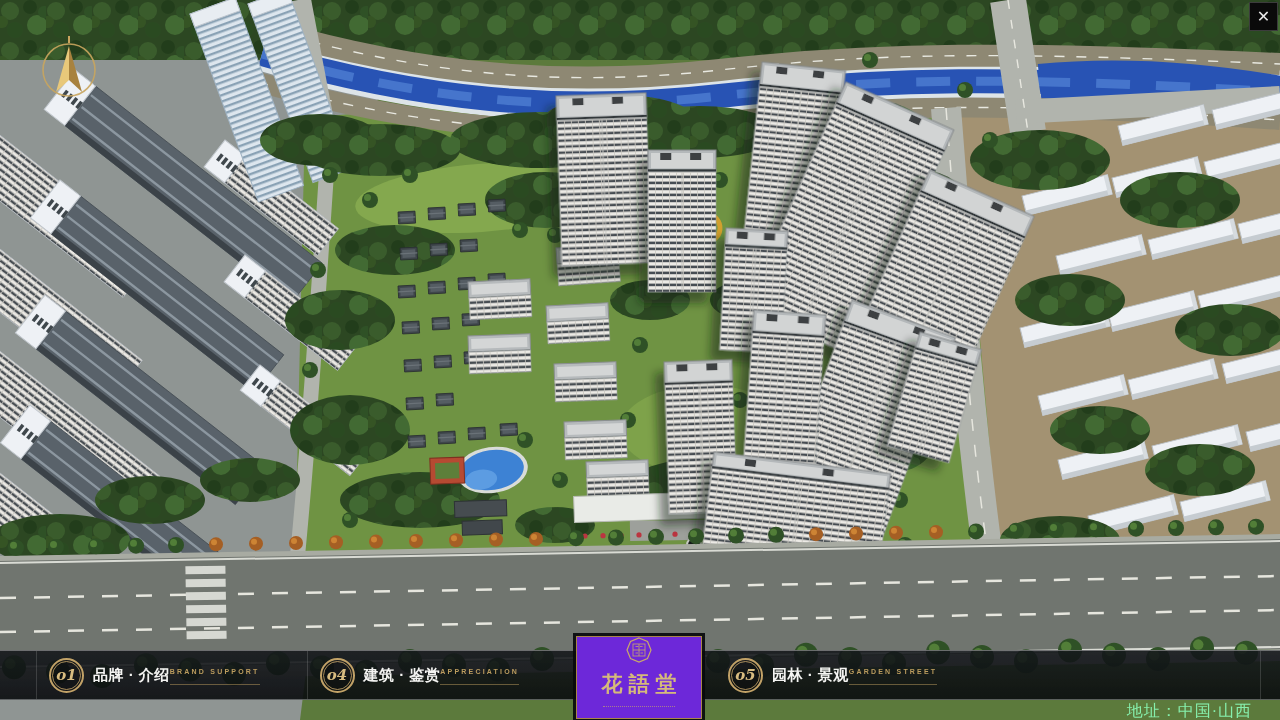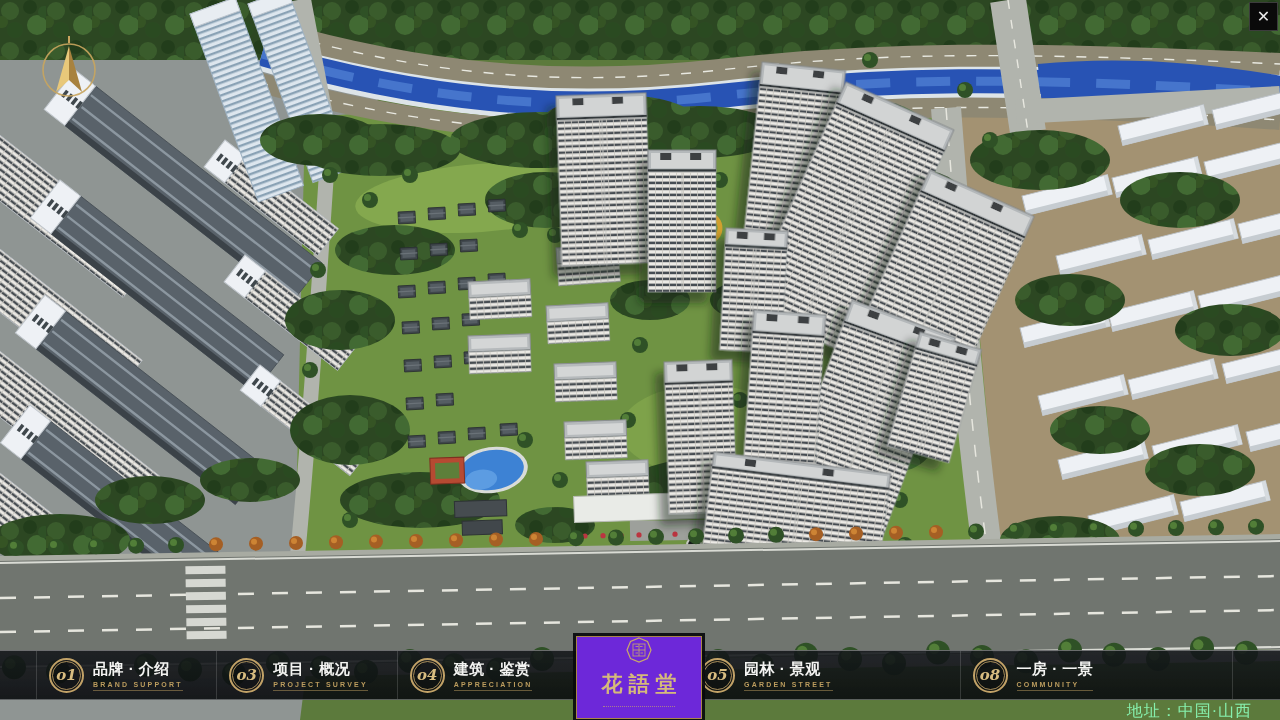--- a/index.html
+++ b/index.html
@@ -13,28 +13,28 @@
              border:1px solid #3c3c3c;color:#e9e9e9;display:flex;align-items:center;justify-content:center;
              font-size:16px;line-height:1;cursor:pointer;}
 
   
   .navbar{position:absolute;left:0;top:650px;width:1280px;height:50px;
           background:linear-gradient(rgba(19,22,26,.88),rgba(9,11,14,.9));
           border-top:1px solid rgba(255,255,255,.38);border-bottom:1px solid rgba(255,255,255,.28);
           box-sizing:border-box;z-index:4;}
   .nav-group{position:absolute;top:0;height:48px;display:flex;}
   .nav-group.left{left:36px;width:541px;border-left:1px solid rgba(255,255,255,.15);}
-  .nav-group.right{left:688px;width:545px;}
+  .nav-group.right{left:716px;width:545px;}
   .nav-item{flex:1;display:flex;align-items:center;gap:9px;padding:0 4px 0 12px;
             border-right:1px solid rgba(255,255,255,.15);cursor:pointer;box-sizing:border-box;}
   .num-circle{width:31px;height:31px;border:2px solid #c2a267;border-radius:50%;flex:none;
               display:flex;align-items:center;justify-content:center;position:relative;
               color:#d8bc80;font:italic 700 15px "DejaVu Serif",serif;background:rgba(8,9,11,.35);}
   .num-circle::after{content:"";position:absolute;inset:1px;border:1px solid rgba(194,162,103,.85);border-radius:50%;}
-  .nav-text{display:flex;flex-direction:column;}
+  .nav-text{display:flex;flex-direction:row;}
   .nav-title{color:#f4f4f2;font-weight:700;font-size:15px;letter-spacing:.5px;white-space:nowrap;}
   .nav-sub{color:#bb9c5e;font-size:7px;font-weight:700;letter-spacing:2.2px;white-space:nowrap;
            margin-top:2px;padding-bottom:2px;border-bottom:1px solid rgba(187,156,94,.5);}
 
   
   .logo-panel{position:absolute;left:576px;top:636px;width:124px;height:81px;z-index:6;
               background:#6d28d9;border:1px solid #a8854a;box-shadow:0 0 0 3px rgba(8,9,11,.92);
               display:flex;flex-direction:column;align-items:center;justify-content:flex-start;gap:10px;cursor:pointer;}
   .logo-name{color:#d6ba7a;font-family:"DejaVu Serif","Liberation Serif",serif;font-weight:700;
              font-size:21px;letter-spacing:6px;text-indent:6px;line-height:1;}
@@ -689,49 +689,35 @@
   <div class="navbar">
     <div class="nav-group left">
       <div class="nav-item">
         <span class="num-circle">o1</span>
         <span class="nav-text">
             <span class="nav-title">品牌 · 介绍</span>
         <span class="nav-sub">BRAND SUPPORT</span>
           </span>
       </div>
       <div class="nav-item">
-        <span class="num-circle">o3</span>
-        <span class="nav-text">
-            <span class="nav-title">项目 · 概况</span>
-        <span class="nav-sub">PROJECT SURVEY</span>
-          </span>
-      </div>
-      <div class="nav-item">
         <span class="num-circle">o4</span>
         <span class="nav-text">
             <span class="nav-title">建筑 · 鉴赏</span>
         <span class="nav-sub">APPRECIATION</span>
           </span>
       </div>
     </div>
     <div class="nav-group right">
       <div class="nav-item">
         <span class="num-circle">o5</span>
         <span class="nav-text">
             <span class="nav-title">园林 · 景观</span>
         <span class="nav-sub">GARDEN STREET</span>
           </span>
       </div>
-      <div class="nav-item">
-        <span class="num-circle">o8</span>
-        <span class="nav-text">
-            <span class="nav-title">一房 · 一景</span>
-        <span class="nav-sub">COMMUNITY</span>
-          </span>
-      </div>
     </div>
   </div>
 
   <div class="logo-panel">
     <svg width="26" height="26" viewBox="0 0 26 26">
       <path d="M13,1 L21.5,4.5 L25,13 L21.5,21.5 L13,25 L4.5,21.5 L1,13 L4.5,4.5 Z" fill="none" stroke="#c9a96a" stroke-width="1.2"></path>
       <rect x="7" y="7" width="12" height="12" fill="none" stroke="#c9a96a" stroke-width="0.8"></rect>
       <path d="M13,7 V19 M7,13 H19 M9.5,9.5 h3 M14,9.5 h2.5 M9.5,16 h2.5 M14.5,16 h2.5" stroke="#c9a96a" stroke-width="0.8" fill="none"></path>
     </svg>
     <span class="logo-name">花語堂</span>

